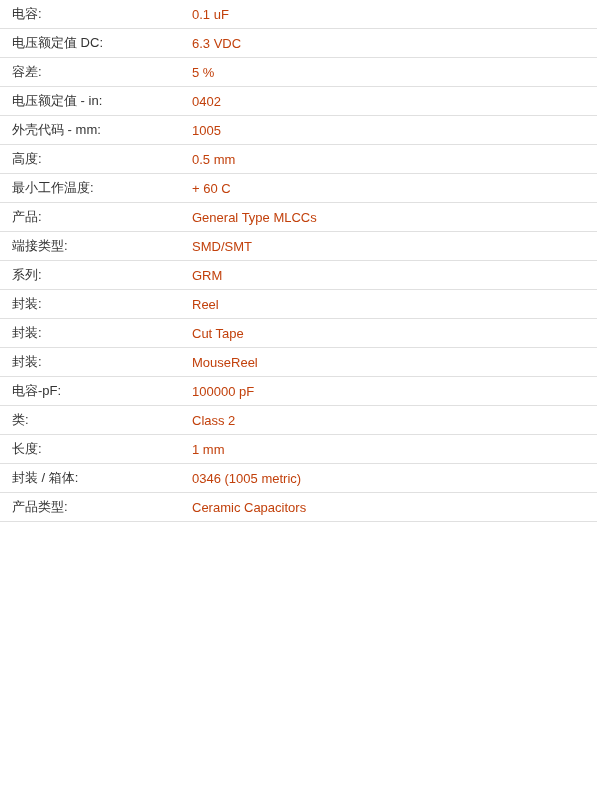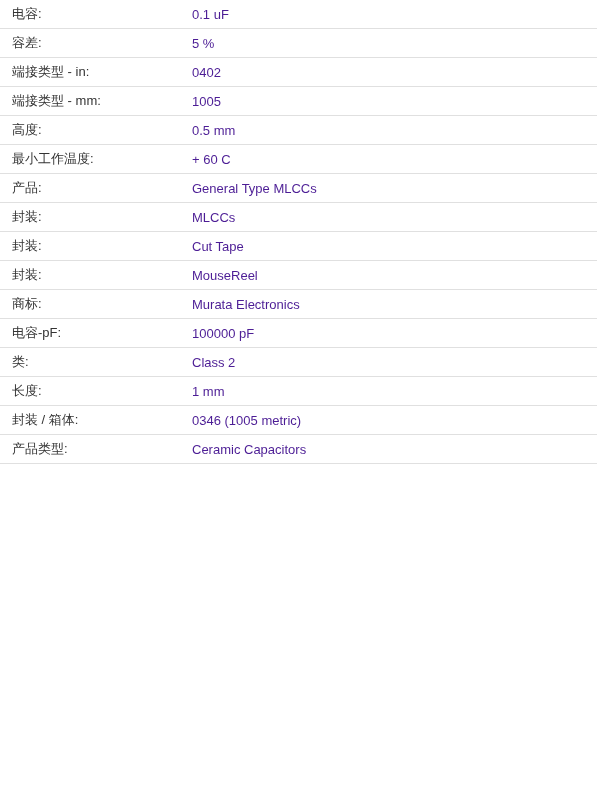--- a/index.html
+++ b/index.html
@@ -24,75 +24,83 @@
     td {
       padding: 5px 12px;
       vertical-align: middle;
     }
     td:first-child {
       width: 180px;
       color: #333;
       font-weight: normal;
     }
     td:last-child {
-      color: #4c1d95;
+      color: #c2410c;
     }
     .link-cell {
       color: #1a73e8;
       cursor: pointer;
     }
   </style>
 </head>
 <body>
 
 <table>
   <tbody id="table-body">
       <tr>
         <td>电容:</td>
         <td>0.1 uF</td>
       </tr>
       <tr>
+        <td>电压额定值 DC:</td>
+        <td>6.3 VDC</td>
+      </tr>
+      <tr>
         <td>容差:</td>
         <td>5 %</td>
       </tr>
       <tr>
-        <td>端接类型 - in:</td>
+        <td>电压额定值 - in:</td>
         <td>0402</td>
       </tr>
       <tr>
-        <td>端接类型 - mm:</td>
+        <td>外壳代码 - mm:</td>
         <td>1005</td>
       </tr>
       <tr>
         <td>高度:</td>
         <td>0.5 mm</td>
       </tr>
       <tr>
         <td>最小工作温度:</td>
         <td>+ 60 C</td>
       </tr>
       <tr>
         <td>产品:</td>
         <td>General Type MLCCs</td>
       </tr>
       <tr>
+        <td>端接类型:</td>
+        <td>SMD/SMT</td>
+      </tr>
+      <tr>
+        <td>系列:</td>
+        <td class="link-cell">GRM</td>
+      </tr>
+      <tr>
         <td>封装:</td>
-        <td>MLCCs</td>
+        <td>Reel</td>
       </tr>
       <tr>
         <td>封装:</td>
         <td>Cut Tape</td>
       </tr>
       <tr>
         <td>封装:</td>
         <td>MouseReel</td>
-      </tr>
-      <tr>
-        <td>商标:</td>
-        <td>Murata Electronics</td>
       </tr>
       <tr>
         <td>电容-pF:</td>
         <td>100000 pF</td>
       </tr>
       <tr>
         <td>类:</td>
         <td>Class 2</td>
       </tr>
       <tr>

